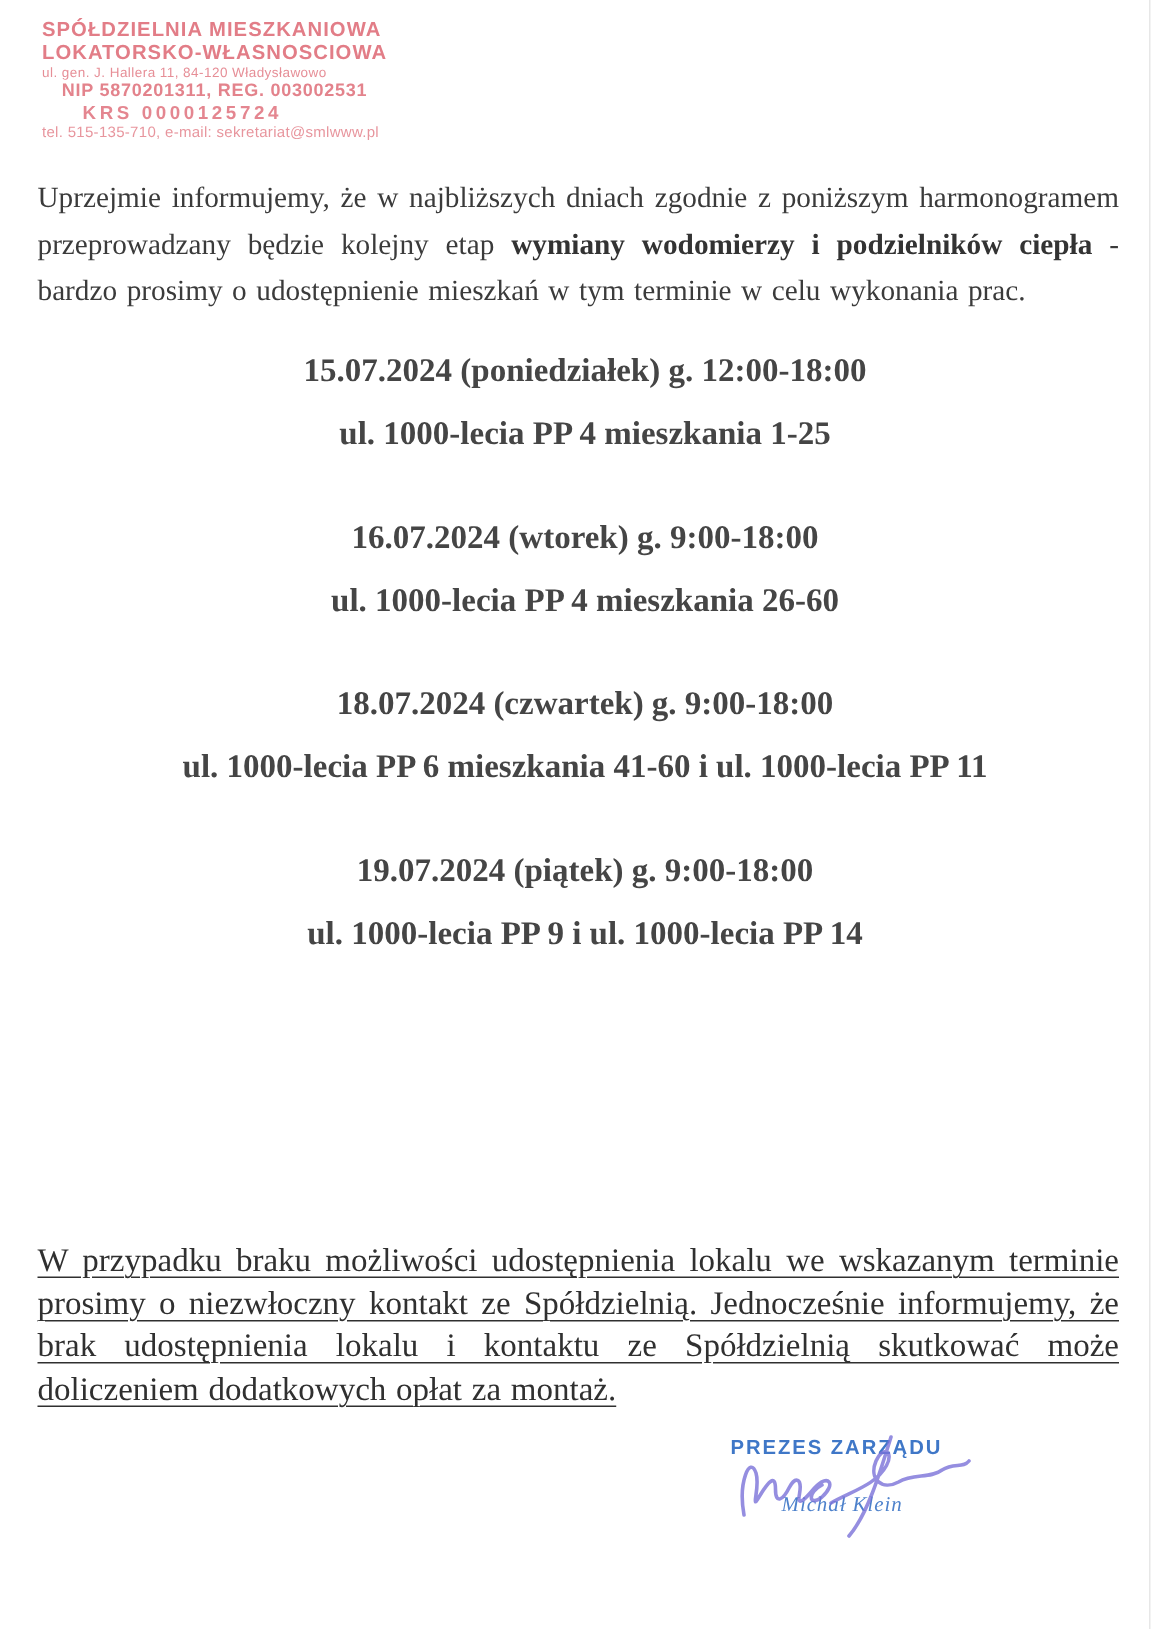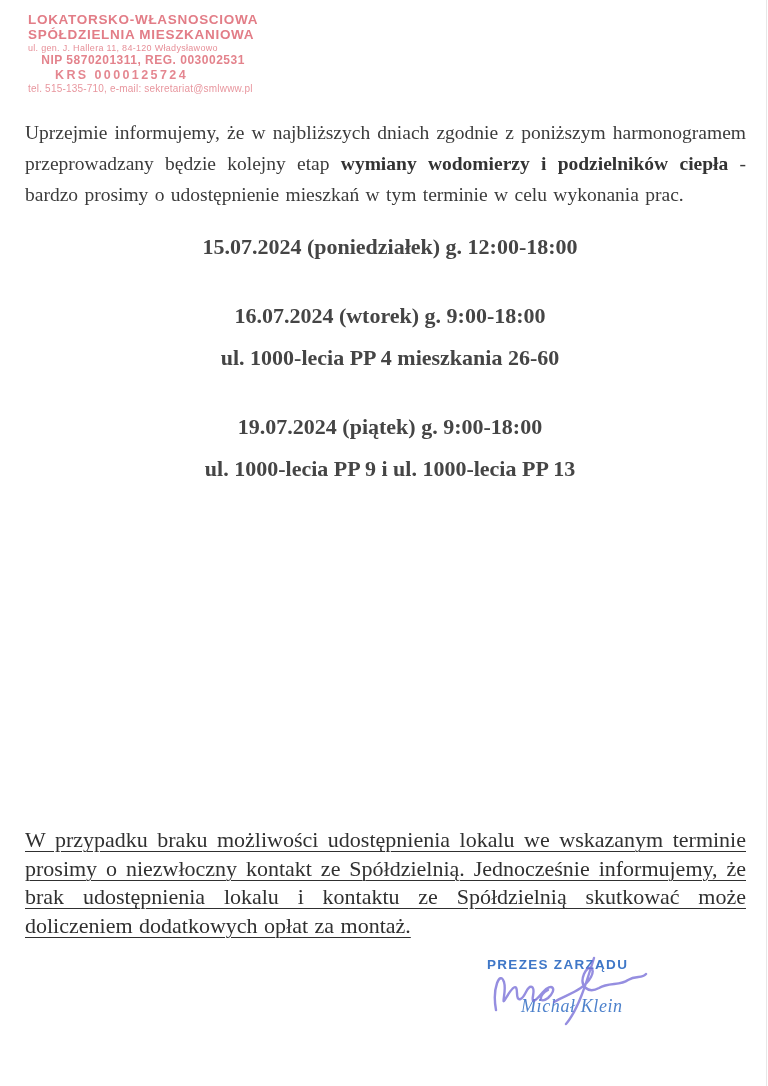--- a/index.html
+++ b/index.html
@@ -112,21 +112,21 @@
     letter-spacing: 1.3px;
     color: var(--stamp-blue, #2f6cc3);
     opacity: 0.92;
   }
   .sig-name {
     position: absolute;
     left: 521px;
     top: 996px;
     font-family: "Liberation Serif", serif;
     font-style: italic;
-    font-size: 18px;
+    font-size: 14px;
     letter-spacing: 0.6px;
     color: var(--stamp-blue, #2f6cc3);
     opacity: 0.85;
   }
   .sig-scrawl {
     position: absolute;
     left: 478px;
     top: 948px;
     width: 190px;
     height: 95px;
@@ -150,43 +150,48 @@
     height: 100%;
     background: #e7e7e7;
   }
 </style>
 </head>
 <body>
 
 <div class="page">
 
   <div class="stamp-red">
+    <div class="l-big">SPÓŁDZIELNIA MIESZKANIOWA</div>
     <div class="l-big">LOKATORSKO-WŁASNOSCIOWA</div>
-    <div class="l-big">SPÓŁDZIELNIA MIESZKANIOWA</div>
     <div class="l-small">ul. gen. J. Hallera 11, 84-120 Władysławowo</div>
     <div class="l-mid">NIP 5870201311, REG. 003002531</div>
     <div class="l-krs">KRS 0000125724</div>
     <div class="l-tiny">tel. 515-135-710, e-mail: sekretariat@smlwww.pl</div>
   </div>
 
   <p class="intro">
     <span>Uprzejmie informujemy, że w najbliższych dniach zgodnie z poniższym harmonogramem przeprowadzany będzie kolejny etap </span><strong>wymiany wodomierzy i podzielników ciepła</strong><span> - bardzo prosimy o udostępnienie mieszkań w tym terminie w celu wykonania prac.</span>
   </p>
 
   <div class="schedule">
     <div class="entry">
       <div class="entry-line">15.07.2024 (poniedziałek) g. 12:00-18:00</div>
+      <div class="entry-line">ul. 1000-lecia PP 4 mieszkania 1-25</div>
     </div>
     <div class="entry">
       <div class="entry-line">16.07.2024 (wtorek) g. 9:00-18:00</div>
       <div class="entry-line">ul. 1000-lecia PP 4 mieszkania 26-60</div>
     </div>
     <div class="entry">
+      <div class="entry-line">18.07.2024 (czwartek) g. 9:00-18:00</div>
+      <div class="entry-line">ul. 1000-lecia PP 6 mieszkania 41-60 i ul. 1000-lecia PP 11</div>
+    </div>
+    <div class="entry">
       <div class="entry-line">19.07.2024 (piątek) g. 9:00-18:00</div>
-      <div class="entry-line">ul. 1000-lecia PP 9 i ul. 1000-lecia PP 13</div>
+      <div class="entry-line">ul. 1000-lecia PP 9 i ul. 1000-lecia PP 14</div>
     </div>
   </div>
 
   <p class="footer-notice">W przypadku braku możliwości udostępnienia lokalu we wskazanym terminie prosimy o niezwłoczny kontakt ze Spółdzielnią. Jednocześnie informujemy, że brak udostępnienia lokalu i kontaktu ze Spółdzielnią skutkować może doliczeniem dodatkowych opłat za montaż.</p>
 
   <div class="sig-title">PREZES ZARZĄDU</div>
   <div class="sig-name">Michał Klein</div>
   <svg class="sig-scrawl" viewBox="0 0 190 95" xmlns="http://www.w3.org/2000/svg" aria-hidden="true">
     <path d="M18,62 C14,40 22,22 26,34 C29,44 22,60 28,50 C34,40 39,34 39,45 C39,55 44,52 48,44 C52,36 57,37 55,48 C53,58 60,50 65,44 C74,34 80,41 70,50 C61,57 60,47 70,42"></path>
     <path d="M116,10 C108,36 100,62 88,76 M76,54 C90,46 106,42 113,29 C118,20 111,15 106,26 C101,38 110,46 121,40 C131,34 142,38 150,32 C158,27 164,31 168,26"></path>

